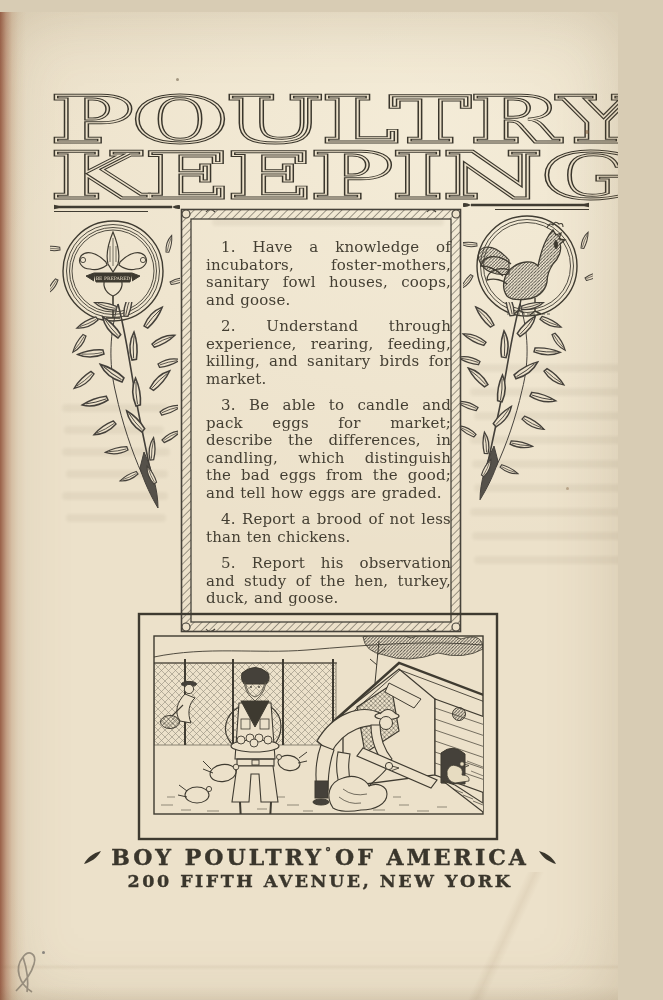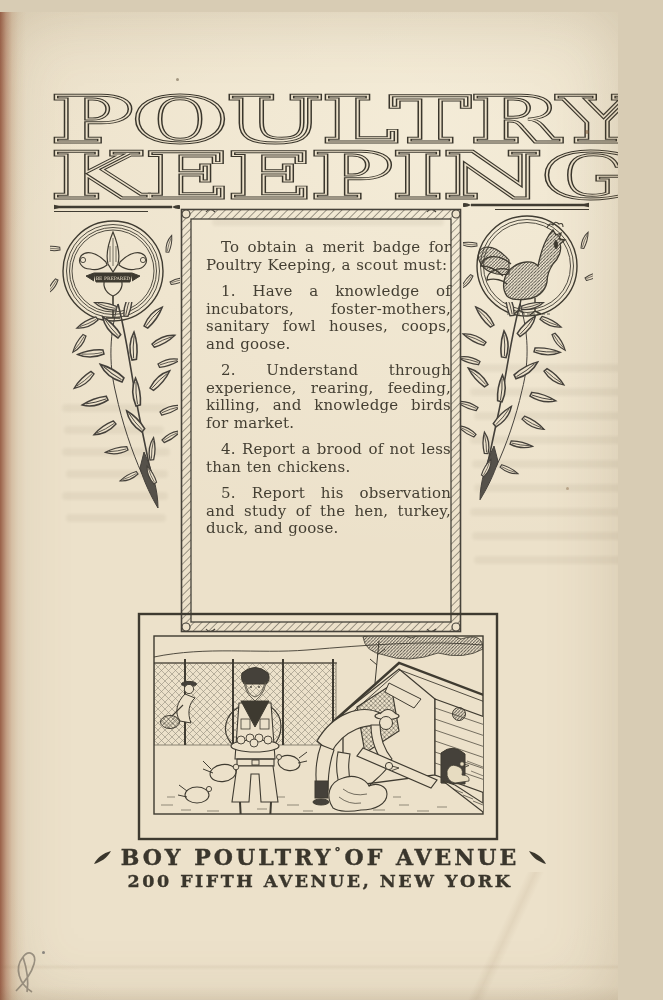--- a/index.html
+++ b/index.html
@@ -209,23 +209,23 @@
       <circle cx="6" cy="6" r="4"></circle>
         <circle cx="276" cy="6" r="4"></circle>
       <circle cx="6" cy="419" r="4"></circle>
         <circle cx="276" cy="419" r="4"></circle>
       <path d="M26,4 q4,-5 9,0 M247,4 q4,-5 9,0" fill="none"></path>
       <path d="M26,421 q4,5 9,0 M247,421 q4,5 9,0" fill="none"></path>
     </g>
   </svg>
 
   <div class="req">
-    <p><span>To obtain a merit badge for Poultry Keeping, a scout must:</span></p>
     <p><span>1.</span> <span>Have a knowledge of incubators, foster-mothers, sanitary fowl houses, coops, and goose.</span></p>
-    <p><span>2.</span> <span>Understand through experience, rearing, feeding, killing, and knowledge birds for market.</span></p>
+    <p><span>2.</span> <span>Understand through experience, rearing, feeding, killing, and sanitary birds for market.</span></p>
+    <p><span>3.</span> <span>Be able to candle and pack eggs for market; describe the differences, in candling, which distinguish the bad eggs from the good; and tell how eggs are graded.</span></p>
     <p><span>4.</span> <span>Report a brood of not less than ten chickens.</span></p>
     <p><span>5.</span> <span>Report his observation and study of the hen, turkey, duck, and goose.</span></p>
   </div>
 
   <svg class="illus" width="362" height="232" viewBox="0 0 362 232">
     <defs>
         <clipPath id="scene">
           <rect x="17" y="25" width="329" height="178"></rect>
         </clipPath>
       </defs>
@@ -334,21 +334,21 @@
         <path d="M24,194 h12 M44,199 h10 M70,200 h12 M120,198 h10 M150,194 h12 M166,200 h10 M236,199 h12 M262,194 h10 M280,200 h12 M300,196 h10 M30,186 h8 M140,186 h8 M256,186 h8"></path>
       </g>
     </g>
   </svg>
 
   <div class="publisher">
     <div class="pub-line1">
       <svg width="22" height="16" viewBox="0 0 22 16">
           <path d="M20,2 C12,4 6,9 3,15 C10,13 16,9 20,2 Z" fill="#3a362c"></path>
         </svg>
-      <span><span>BOY POULTRY</span><span class="pub-mark">°</span><span>OF AVENUE</span></span>
+      <span><span>BOY POULTRY</span><span class="pub-mark">°</span><span>OF AMERICA</span></span>
       <svg width="22" height="16" viewBox="0 0 22 16">
           <path d="M2,2 C10,4 16,9 19,15 C12,13 6,9 2,2 Z" fill="#3a362c"></path>
         </svg>
     </div>
     <div class="pub-line2">200 FIFTH AVENUE, NEW YORK</div>
   </div>
 
   <div class="speck" style="left:585px;top:118px;width:4px;height:4px;background:#7c5a38;opacity:.55"></div>
   <div class="speck" style="left:176px;top:66px;width:3px;height:3px;background:#5a4a33;opacity:.5"></div>
   <div class="speck" style="left:42px;top:939px;width:3px;height:3px;background:#4a4a52;opacity:.6"></div>

